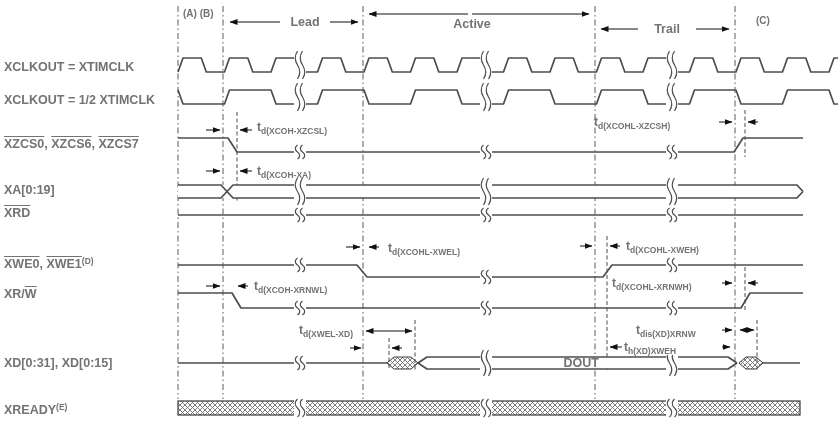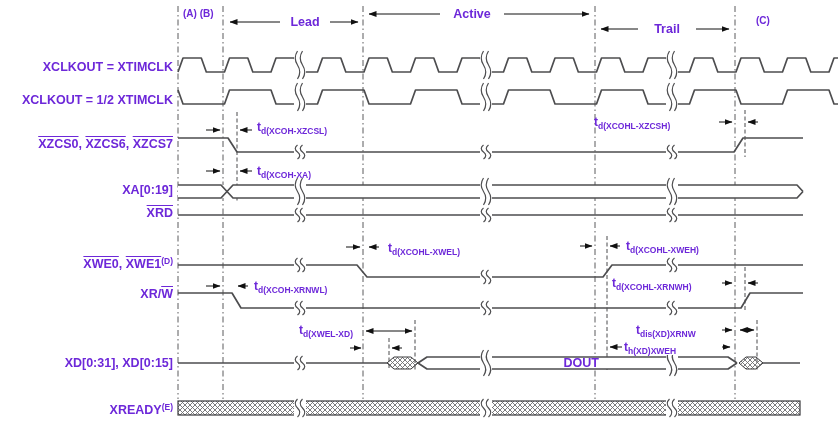--- a/index.html
+++ b/index.html
@@ -1,20 +1,20 @@
 <!DOCTYPE html>
 <html><head>
 <meta charset="utf-8">
 <style>
   html,body{margin:0;padding:0;background:#fff;}
   .stage{position:relative;width:840px;height:428px;background:#fff;overflow:hidden;
-         font-family:"Liberation Sans",sans-serif;color:#6d28d9;}
+         font-family:"Liberation Sans",sans-serif;color:#737373;}
   svg{position:absolute;left:0;top:0;}
   .txt{position:absolute;white-space:nowrap;}
-  .sig{position:absolute;right:667px;left:4px;text-align:right;font-weight:bold;font-size:12.5px;
+  .sig{position:absolute;right:667px;left:4px;text-align:left;font-weight:bold;font-size:12.5px;
        height:16px;line-height:16px;white-space:nowrap;}
   .ov{text-decoration:overline;text-decoration-thickness:1.3px;}
   .sup{font-size:8.5px;vertical-align:4px;font-weight:bold;}
   .ann{position:absolute;font-weight:bold;font-size:12px;height:16px;line-height:16px;white-space:nowrap;}
   .ann sub{font-size:8.5px;font-weight:bold;}
   .hdr{position:absolute;font-weight:bold;font-size:12.5px;height:16px;line-height:16px;text-align:center;}
   .whitebg{background:#fff;padding:0 2px;}
   .mark{position:absolute;font-weight:bold;font-size:10px;height:14px;line-height:14px;white-space:nowrap;}
   .dout{position:absolute;font-weight:bold;font-size:12.5px;height:14px;line-height:14px;text-align:right;}
 </style>
@@ -177,21 +177,21 @@
         <line x1="722" y1="330" x2="732" y2="330" stroke="#111" stroke-width="1" marker-end="url(#arr)"></line>
         <line x1="748" y1="330" x2="740" y2="330" stroke="#111" stroke-width="1" marker-end="url(#arr)"></line>
         <line x1="748" y1="330" x2="754" y2="330" stroke="#111" stroke-width="1" marker-end="url(#arr)"></line>
         <line x1="668" y1="347" x2="610" y2="347" stroke="#111" stroke-width="1" marker-end="url(#arr)"></line>
         <line x1="672" y1="347" x2="730" y2="347" stroke="#111" stroke-width="1" marker-end="url(#arr)"></line>
       </g>
   </svg>
 
   <div class="mark txt" style="left:183px;top:7px">(A) (B)</div>
   <div class="hdr whitebg" style="left:280px;top:14px;width:46px">Lead</div>
-  <div class="hdr whitebg" style="left:440px;top:6px;width:60px">Active</div>
+  <div class="hdr whitebg" style="left:440px;top:16px;width:60px">Active</div>
   <div class="hdr whitebg" style="left:638px;top:21px;width:54px">Trail</div>
   <div class="mark txt" style="left:756px;top:14px">(C)</div>
 
   <div class="sig" style="top:59px">
     <span>XCLKOUT = XTIMCLK</span>
   </div>
   <div class="sig" style="top:92px">
     <span>XCLKOUT = 1/2 XTIMCLK</span>
   </div>
   <div class="sig" style="top:136px">

